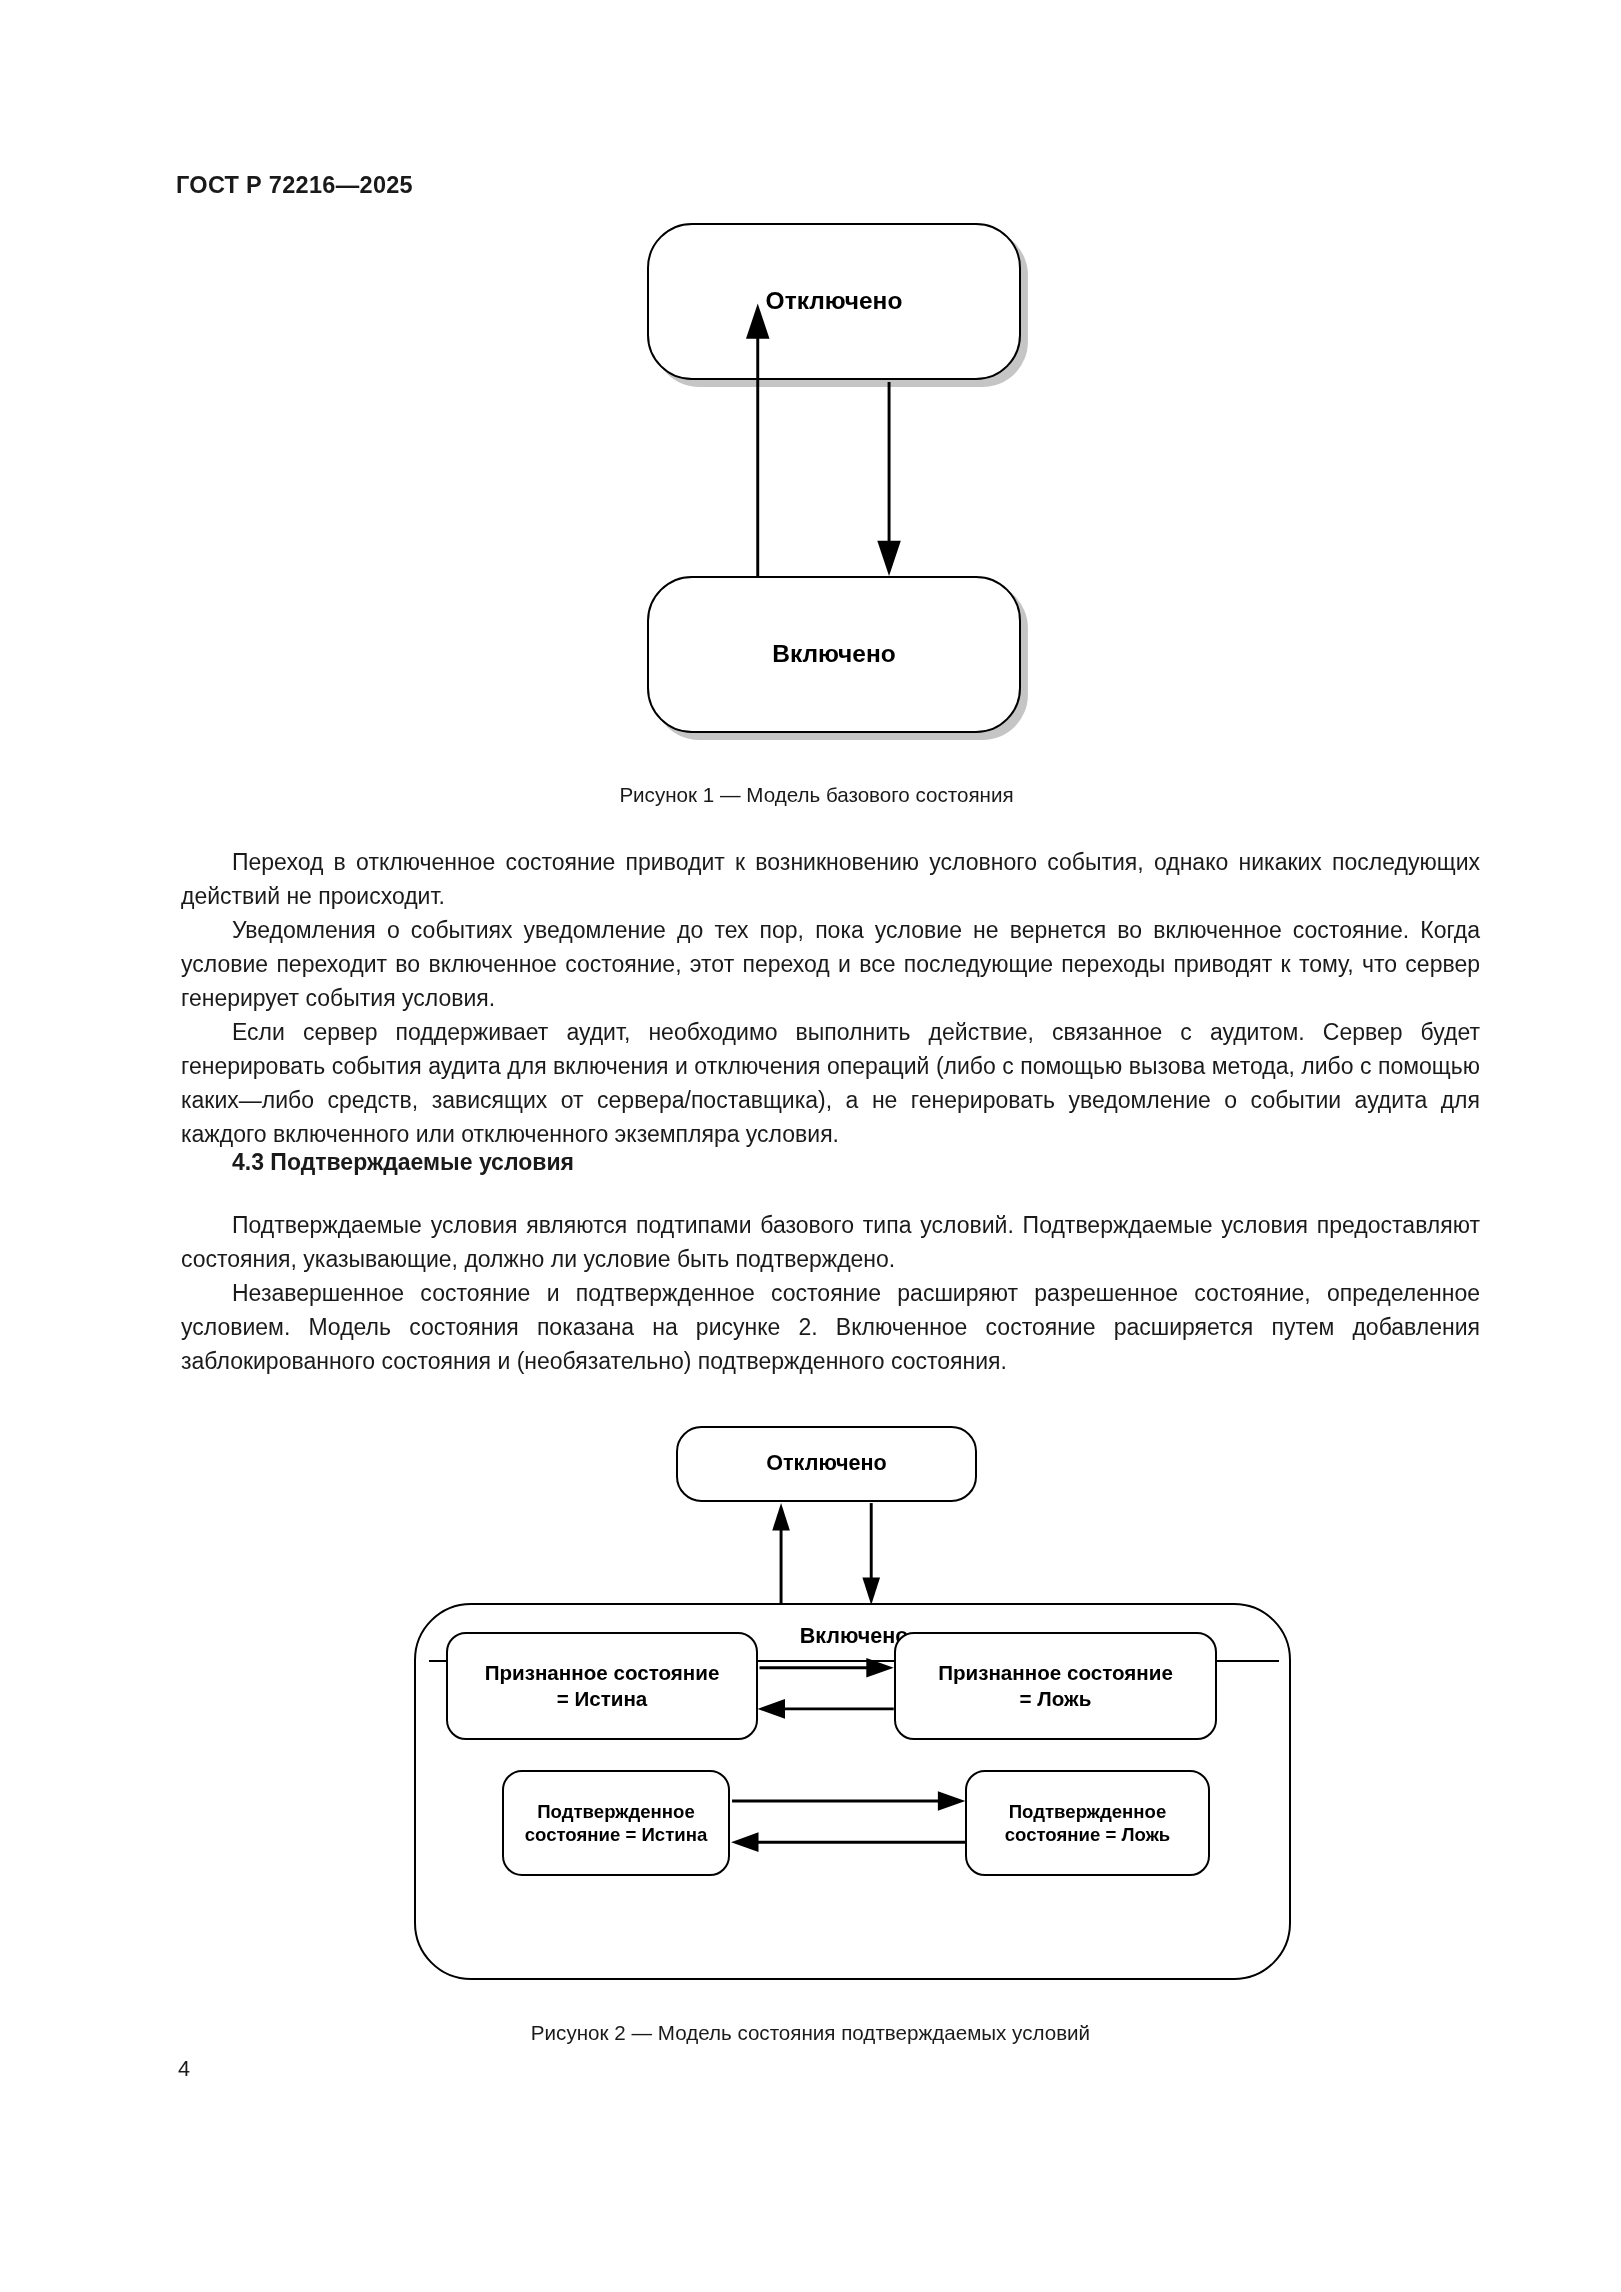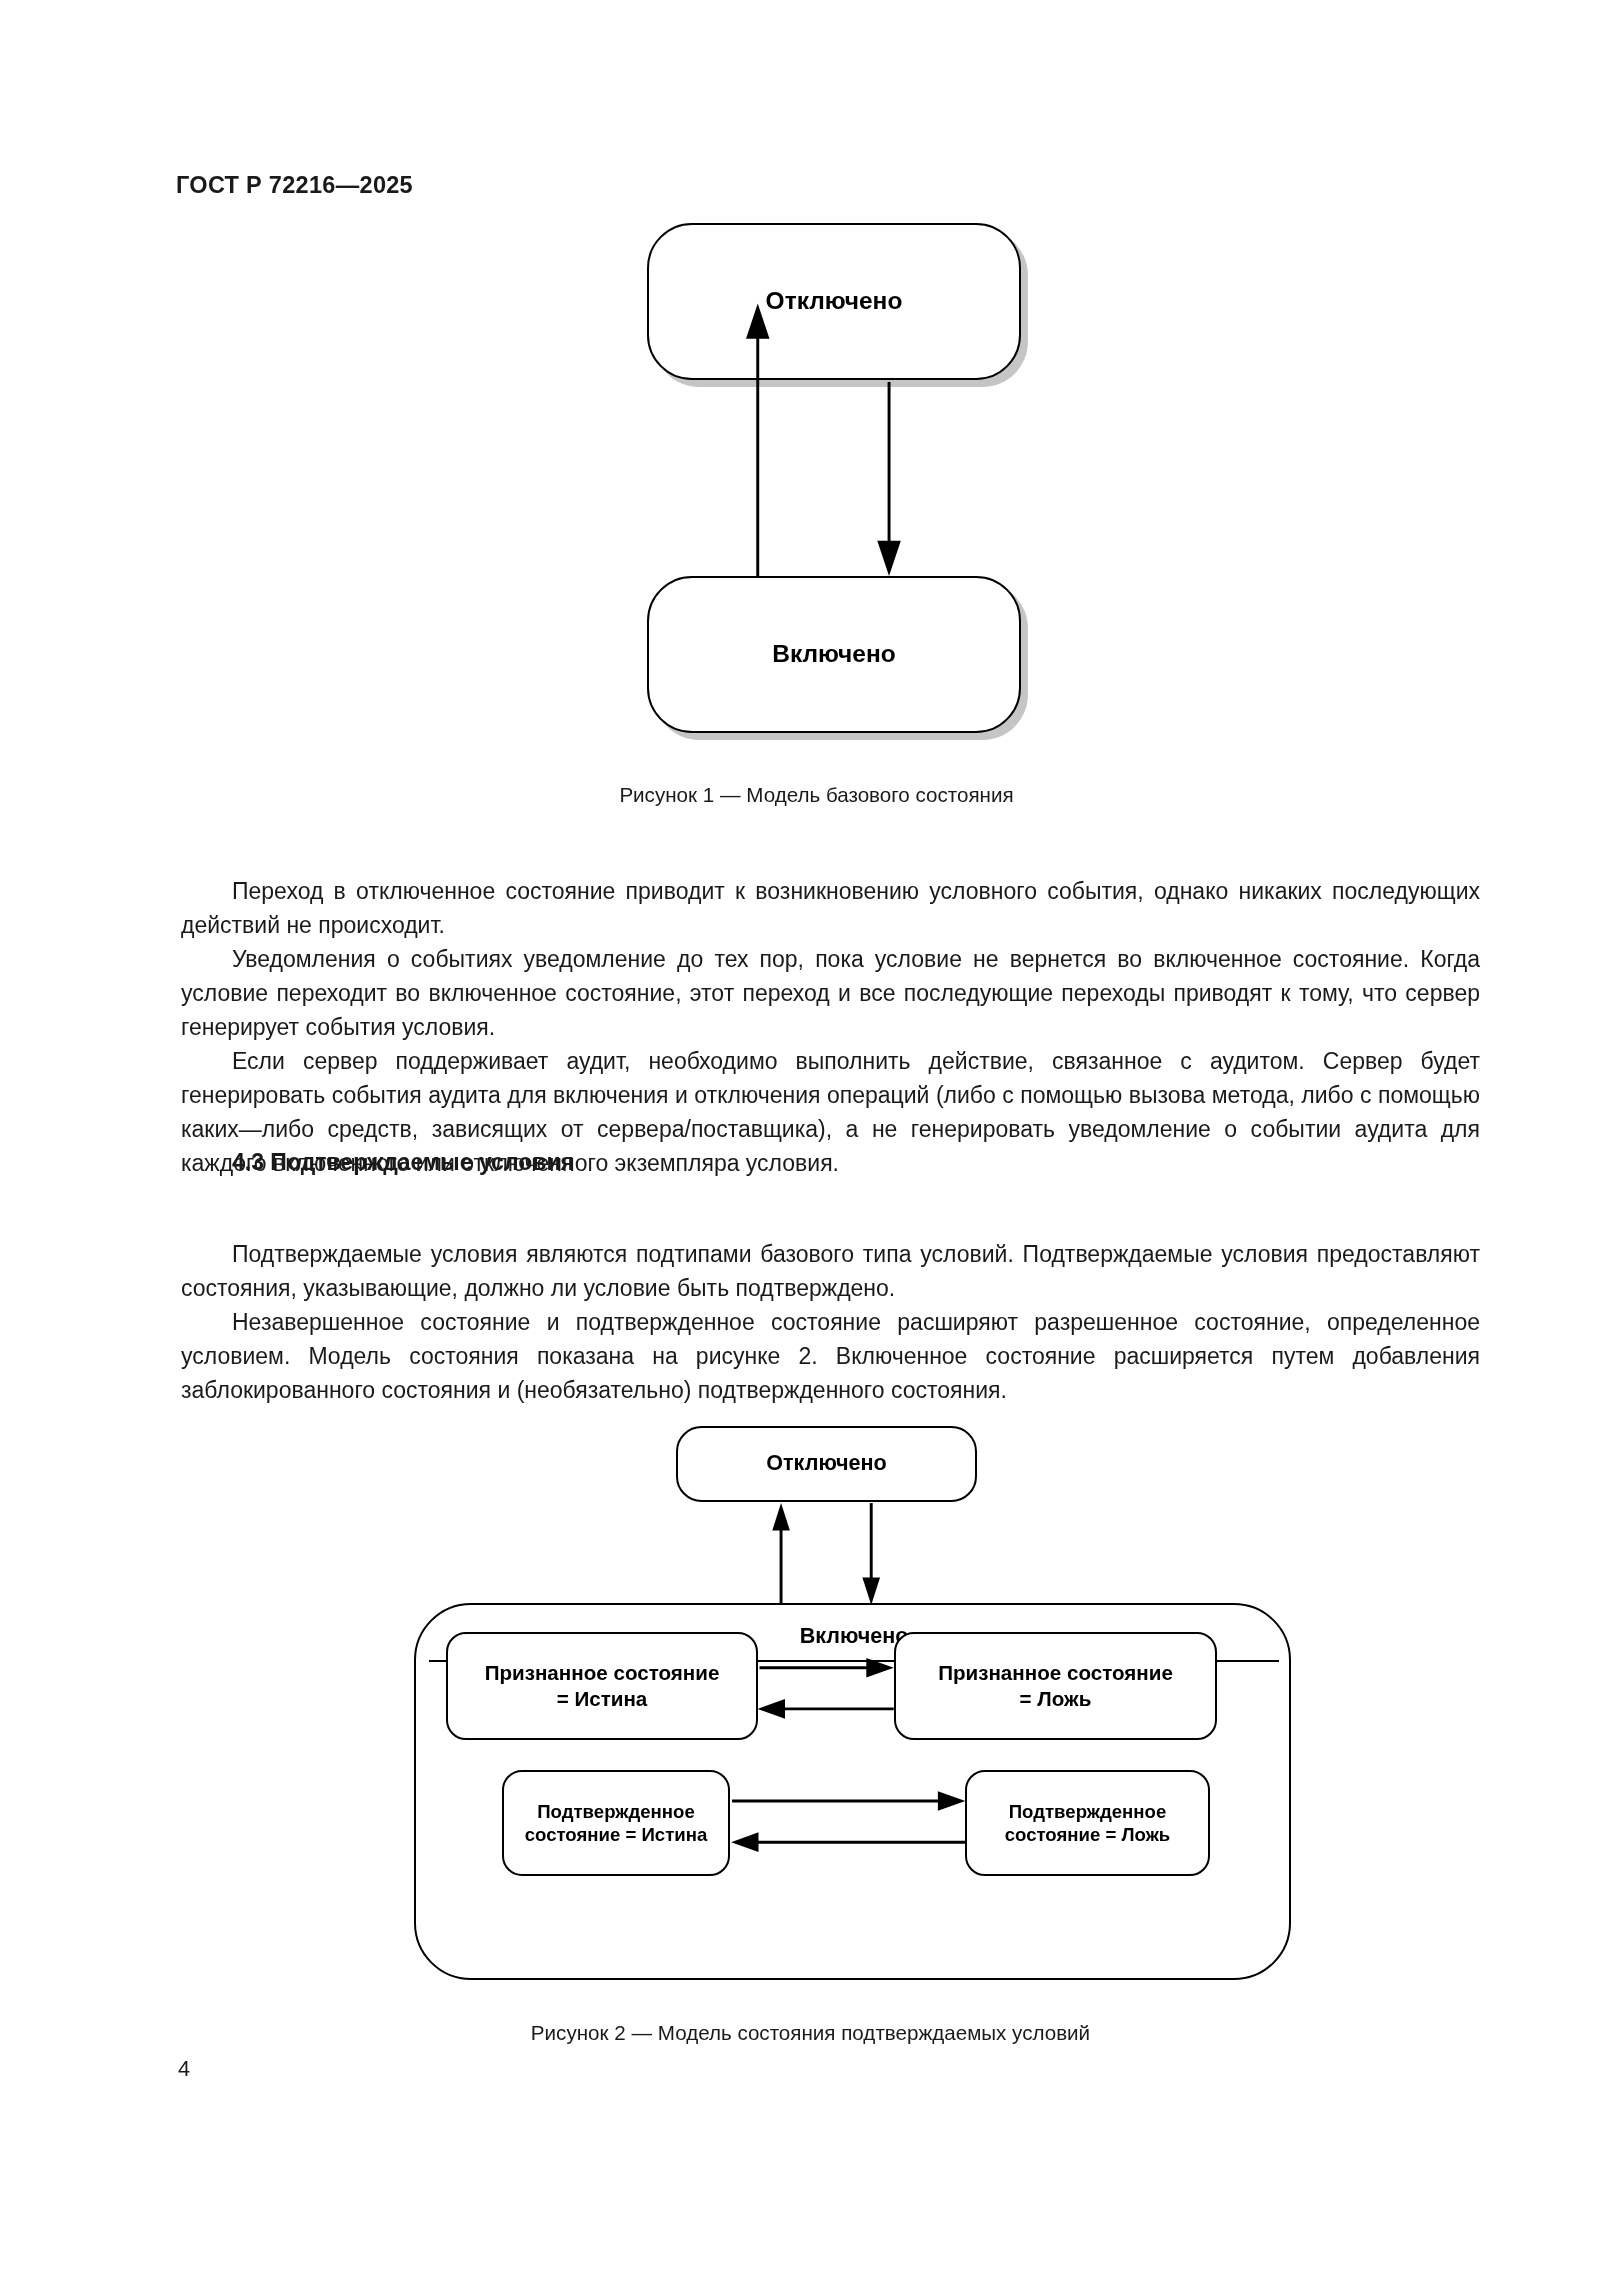--- a/index.html
+++ b/index.html
@@ -76,21 +76,20 @@
 
   
   .body-text {
     position: absolute;
     left: 181px;
     width: 1299px;
     font-size: 23px;
     line-height: 34px;
     color: #1a1a1a;
     text-align: justify;
-    margin-top: 29px;
   }
   .body-text p {
     margin: 0;
     text-indent: 51px;
   }
   .block-a { top: 845px; }
   .block-b { top: 1208px; }
 
   .section-heading {
     position: absolute;

